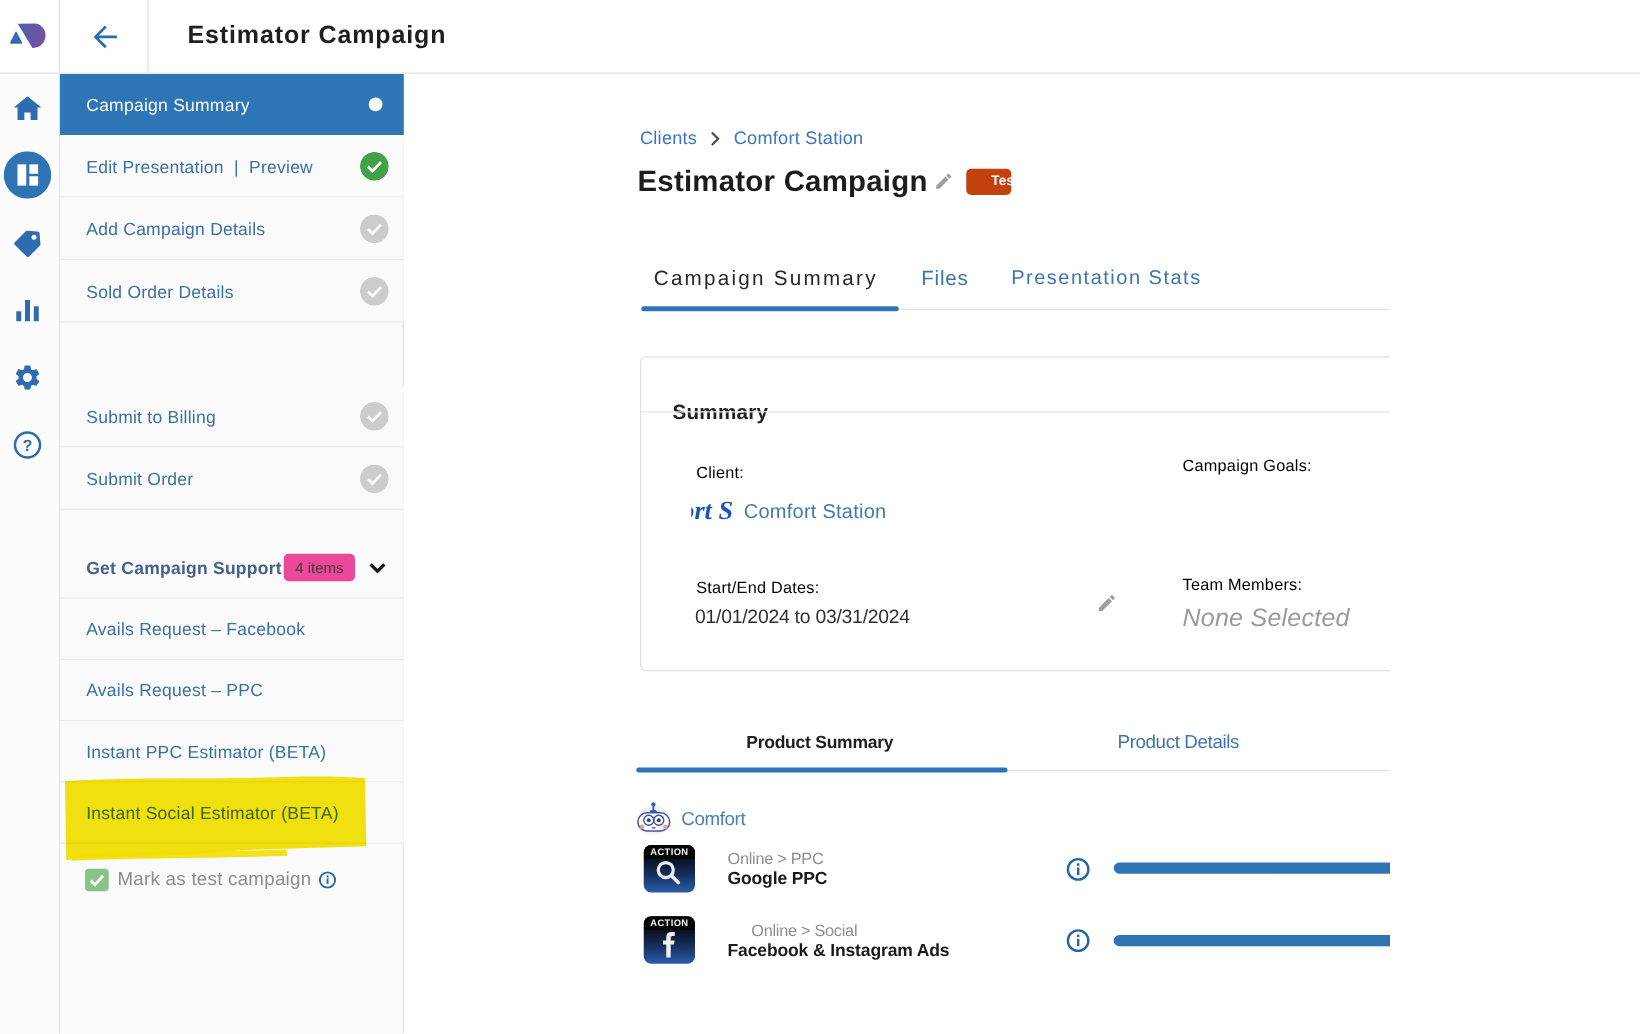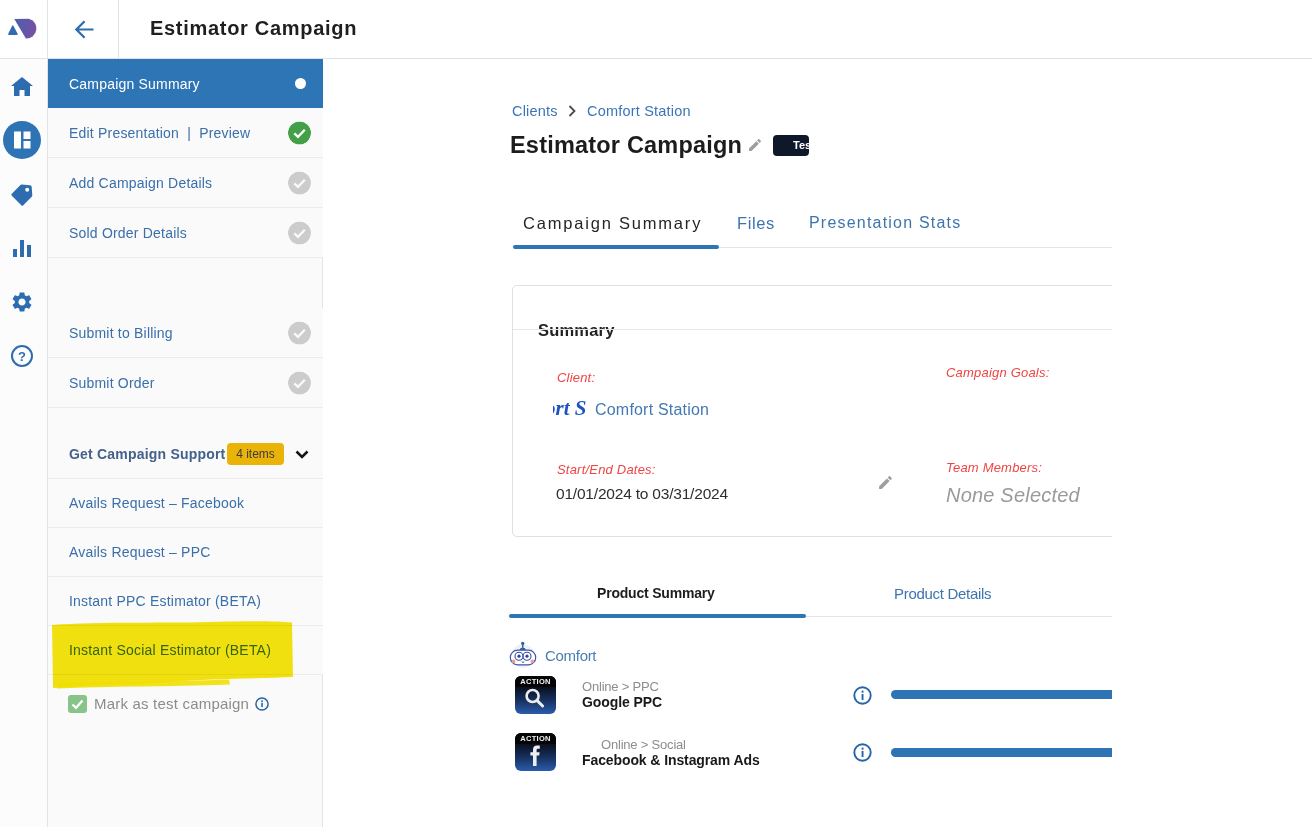--- a/index.html
+++ b/index.html
@@ -31,37 +31,37 @@
 .ccirc { position:absolute; right:12px; top:50%; transform:translateY(-50%);
   width:23px; height:23px; border-radius:50%; }
 
 
 #main { position:absolute; left:0; top:0; width:1112px; height:827px;
   background:transparent; overflow:hidden; z-index:1; }
 .bc { position:absolute; font-size:14.5px; color:#3c74b9; letter-spacing:0.2px; }
 #pg-title { position:absolute; left:510px; top:132px; font-size:23.5px;
   font-weight:700; color:#1c1c1c; letter-spacing:0.2px; }
 #test-badge { position:absolute; left:773px; top:135px; width:36px; height:21px;
-  background:#0f172a; border-radius:4px; color:#fff; font-size:11px;
+  background:#c2410c; border-radius:4px; color:#fff; font-size:11px;
   font-weight:700; text-align:center; line-height:21px;padding-left:20px; }
 
 .tabtxt { position:absolute; font-size:16.5px; white-space:nowrap; }
 #tab-underline1 { position:absolute; left:513px; top:245px; width:206px; height:4px;
   background:#2e75b6; border-radius:2px; z-index:2; }
 #tabborder1 { position:absolute; left:513px; top:247px; width:799px; height:1px;
   background:#e4e4e4; }
 
 
 #card { position:absolute; left:512px; top:285px; width:830px; height:252px;
   background:#fff; border:1px solid #e0e0e0; border-radius:5px; }
 #card h3 { position:absolute; left:25px; top:13px; font-size:16.5px;
   font-weight:700; color:#222; letter-spacing:0.2px;margin-top:22px; }
 #card .hdrline { position:absolute; left:0; top:43px; width:100%; height:1px;
   background:#e6e6e6; }
-.lbl { position:absolute; font-size:13px; color:#ef4444; letter-spacing:0.2px;font-style:italic; }
+.lbl { position:absolute; font-size:13px; color:#000000; letter-spacing:0.2px; }
 .val { position:absolute; font-size:20px; color:#2e2e2e; letter-spacing:0.2px; }
 
 
 #tab-underline2 { position:absolute; left:509px; top:614px; width:297px; height:4px;
   background:#2e75b6; border-radius:2px; z-index:2; }
 #tabborder2 { position:absolute; left:509px; top:616px; width:803px; height:1px;
   background:#e4e4e4; }
 .ptab { position:absolute; font-size:15px; white-space:nowrap; }
 
 .prod-icon { position:absolute; left:515px; width:41px; height:38px;
@@ -174,21 +174,21 @@
   <div class="mrow" style="top:299px; height:50px;">
     <span class="t">Submit Order</span>
     <svg class="ccirc" width="23" height="23" viewBox="0 0 23 23">
       <circle cx="11.5" cy="11.5" r="11.5" fill="#cccccc"></circle>
       <path d="M6.3 11.8 L10 15.3 L16.8 8.2" stroke="#fafafb" stroke-width="2.3" fill="none"></path>
     </svg>
   </div>
 
   <div class="mrow" style="top:349px; height:71px;">
     <span style="position:absolute;left:21px;top:38px;font-size:14px;font-weight:700;color:#44618a;letter-spacing:0.2px;">Get Campaign Support</span>
-    <span style="position:absolute;left:179px;top:35px;width:57px;height:22px;background:#eab308;border-radius:4px;color:#3c3c3c;font-size:12px;text-align:center;line-height:22px;">4 items</span>
+    <span style="position:absolute;left:179px;top:35px;width:57px;height:22px;background:#ec4899;border-radius:4px;color:#3c3c3c;font-size:12px;text-align:center;line-height:22px;">4 items</span>
     <svg width="14" height="9" viewBox="0 0 14 9" style="position:absolute;left:247px;top:42px;">
       <path d="M1.5 1.5 L7 7 L12.5 1.5" stroke="#161616" stroke-width="2.6" fill="none"></path>
     </svg>
   </div>
   <div class="mrow" style="top:420px; height:49px;">
     <span class="t">Avails Request – Facebook</span>
   </div>
   <div class="mrow" style="top:469px; height:49px;">
     <span class="t">Avails Request – PPC</span>
   </div>

